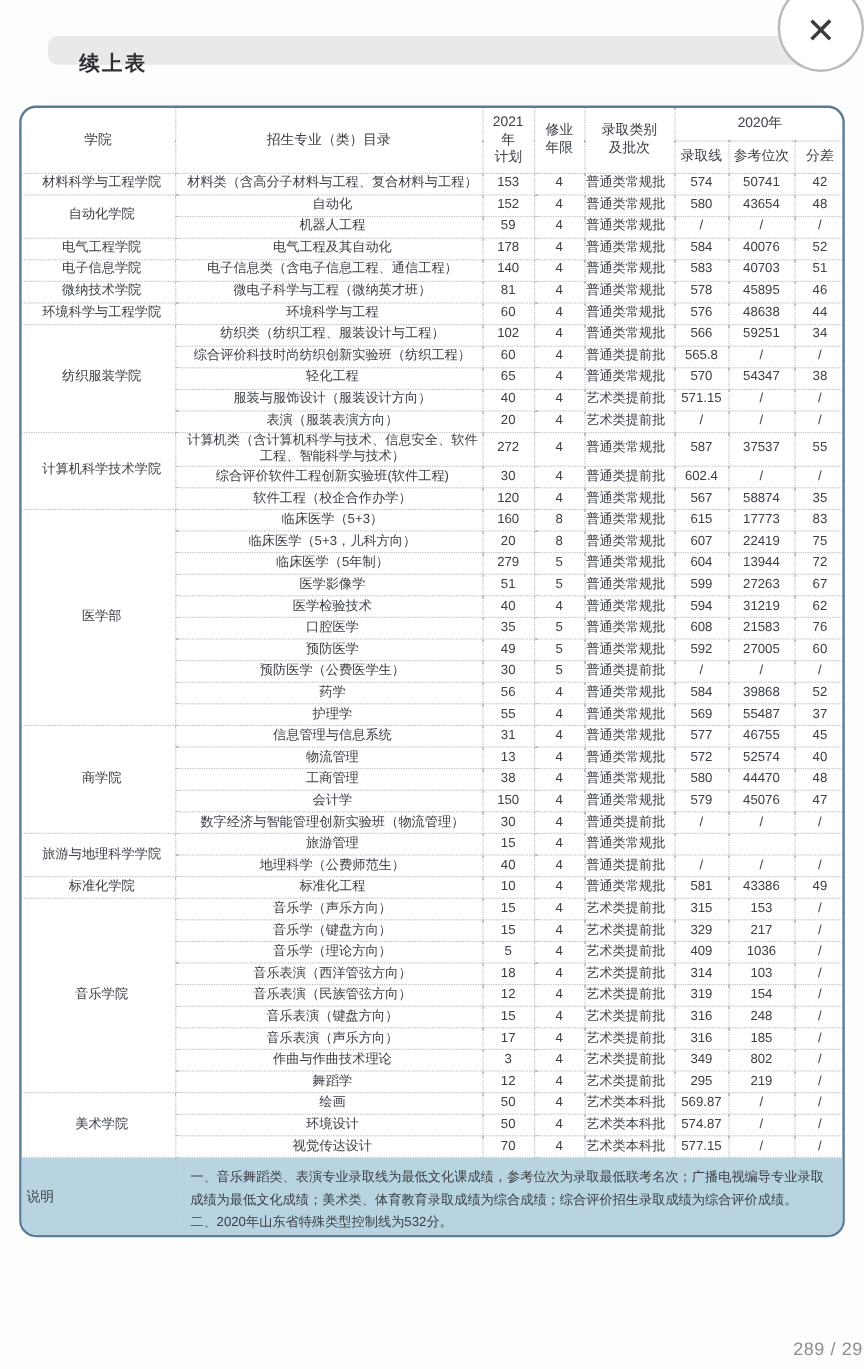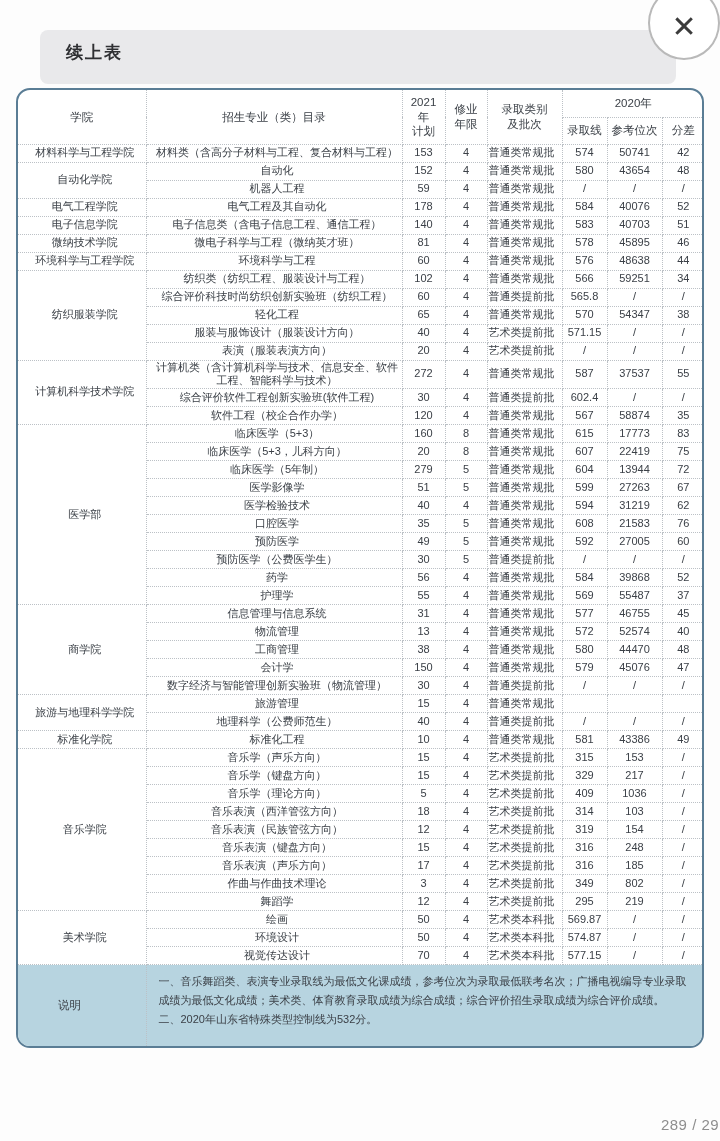--- a/index.html
+++ b/index.html
@@ -4,21 +4,21 @@
 <style>
   html,body{margin:0;padding:0;}
   body{
     width:720px;height:1141px;position:relative;overflow:hidden;
     background:#fdfdfd;
     font-family:"Liberation Sans","DejaVu Sans",sans-serif;
     color:#3b4047;
   }
   
   .titlebar{
-    position:absolute;left:40px;top:30px;width:636px;height:54px;
+    position:absolute;left:40px;top:30px;width:636px;height:24px;
     background:var(--titlebar-bg,#e9e9eb);border-radius:8px;
   }
   .titlebar .label{
     padding:11px 0 0 26px;font-size:17px;font-weight:bold;color:#2f3033;
     letter-spacing:2px;
   }
   
   .close-btn{
     position:absolute;top:-14px;right:0px;width:72px;height:74px;
     border-radius:50%;background:#fff;border:2px solid #b9b9b9;
@@ -47,24 +47,24 @@
   td.college{text-align:center;padding-left:9px;}
   td.major{text-align:center;padding-left:9px;}
   td.num{text-align:center;}
   td.batch{text-align:left;padding:0 1px;}
   
   tfoot td{
     background:var(--notes-bg,#b7d4e0);
     border-top:1px dotted #8fb0bf;
   }
   td.notes-label{
-    text-align:left;padding-left:40px;font-size:11.5px;height:62px;
+    text-align:left;padding-left:4px;font-size:11.5px;height:62px;
   }
   td.notes-text{
-    text-align:left;padding:7px 14px 17px 12px;font-size:11px;line-height:19px;
+    text-align:left;padding:7px 14px 0 12px;font-size:11px;line-height:19px;
   }
   
   .page-indicator{
     position:absolute;right:-8px;bottom:8px;font-size:15px;color:#8e8e8e;
     letter-spacing:0.5px;
   }
 </style>
 </head>
 <body>
 

